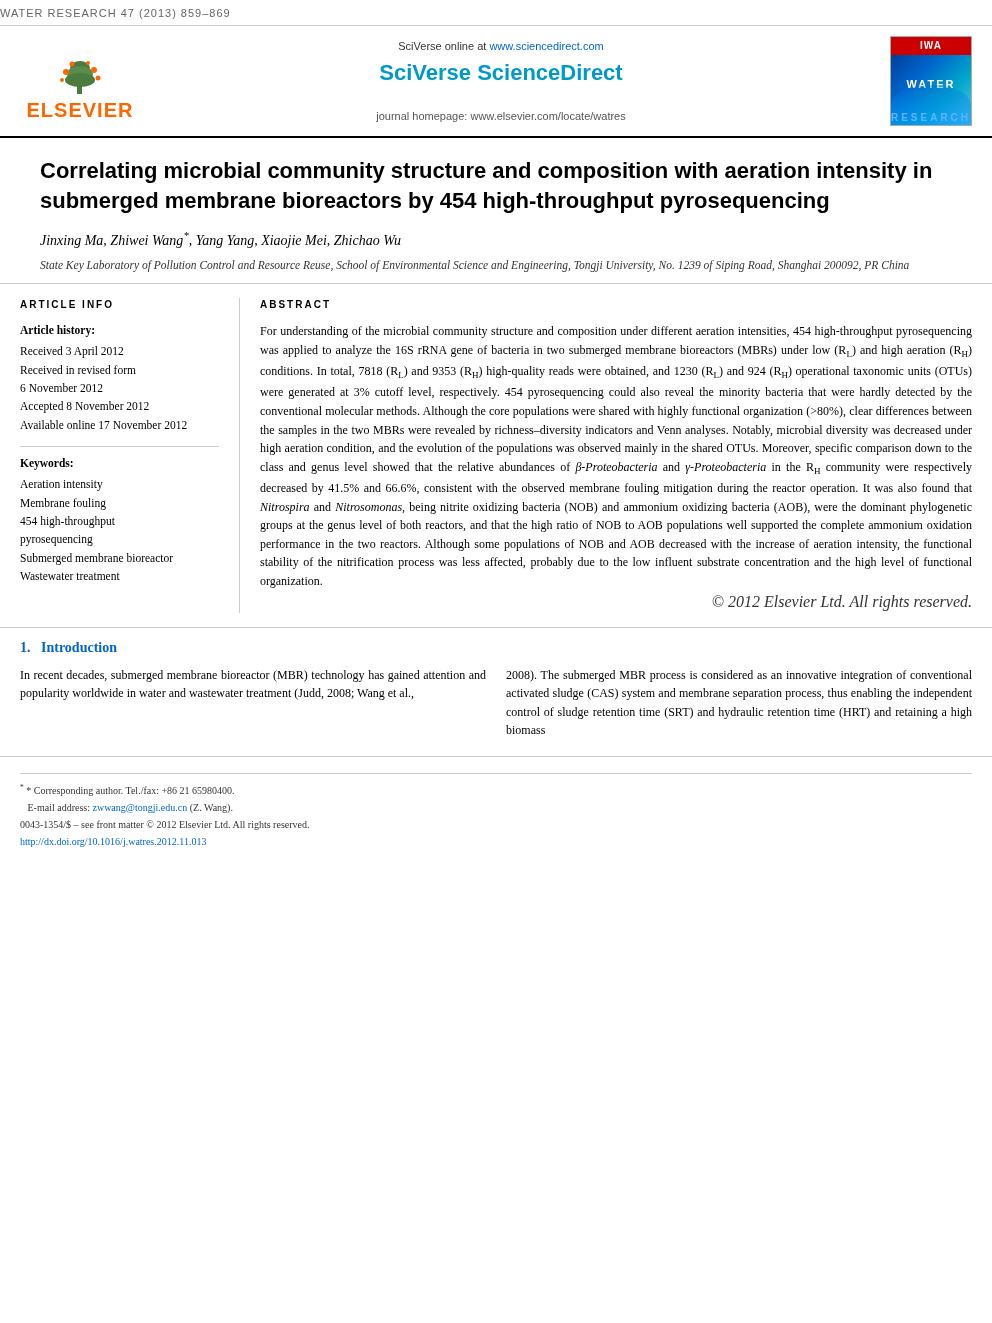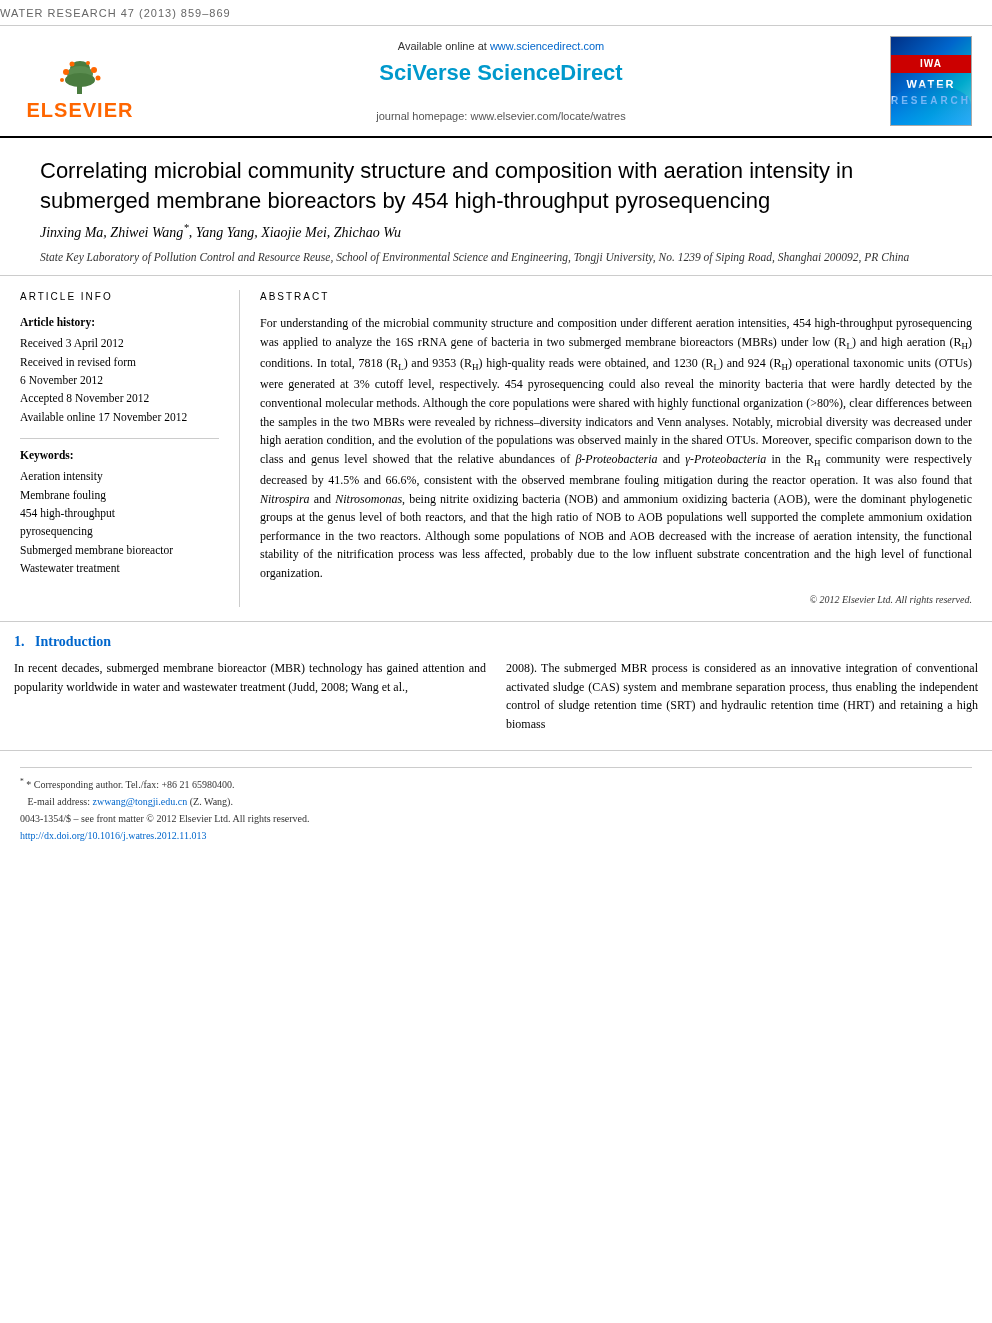--- a/index.html
+++ b/index.html
@@ -81,21 +81,21 @@
       align-items: center;
       justify-content: center;
     }
     .journal-cover {
       width: 100px;
       height: 90px;
       background: linear-gradient(135deg, #003087 0%, #0066cc 40%, #00aacc 70%, #66ccee 100%);
       display: flex;
       flex-direction: column;
       align-items: center;
-      justify-content: center;
+      justify-content: space-between;
       color: white;
       font-family: Arial, sans-serif;
       font-size: 9px;
       font-weight: bold;
       border: 1px solid #aaa;
       position: relative;
       overflow: hidden;
       margin-left: 28px;
     }
     .journal-cover-iwa {
@@ -129,23 +129,23 @@
       background: linear-gradient(to bottom, rgba(0,100,200,0.3), rgba(0,150,255,0.6));
       border-radius: 50% 50% 0 0 / 20px 20px 0 0;
     }
     
     .title-section {
       padding: 18px 40px 10px;
       border-bottom: 1px solid #ccc;
     }
     .article-title {
       font-size: 22px;
-      font-weight: normal;
+      font-weight: bold;
       line-height: 1.35;
-      margin-bottom: 6px;
+      margin-bottom: 14px;
       color: #000;
       font-family: Arial, sans-serif;
     }
     .authors {
       font-size: 14px;
       font-style: italic;
       margin-bottom: 6px;
       color: #000;
     }
     .affiliation {
@@ -167,21 +167,21 @@
       padding-right: 20px;
       border-right: 1px solid #ccc;
     }
     .right-column {
       flex: 1;
       padding-left: 20px;
     }
     .section-header {
       font-family: Arial, sans-serif;
       font-size: 10px;
-      font-weight: normal;
+      font-weight: bold;
       letter-spacing: 2px;
       color: #000;
       margin-bottom: 10px;
       text-transform: uppercase;
     }
     .article-info-group {
       margin-bottom: 12px;
     }
     .article-info-label {
       font-size: 11.5px;
@@ -204,28 +204,27 @@
       line-height: 1.6;
     }
     .abstract-text {
       font-size: 12px;
       line-height: 1.55;
       color: #000;
       text-align: justify;
     }
     .copyright-line {
       text-align: right;
-      font-size: 10px;
+      font-size: 16px;
       color: #333;
-      margin-top: 10px;
       font-style: italic;
     }
     
     .bottom-section {
-      padding: 10px 14px 16px;
+      padding: 10px 20px 16px;
     }
     .intro-columns {
       display: flex;
       gap: 20px;
     }
     .intro-col {
       flex: 1;
       font-size: 12px;
       line-height: 1.55;
       color: #000;
@@ -310,21 +309,21 @@
           <circle cx="38" cy="7" r="2" fill="#ff6600"></circle>
           <circle cx="12" cy="24" r="2" fill="#ff6600"></circle>
           <circle cx="48" cy="22" r="2.5" fill="#ff6600"></circle>
         </svg>
       </div>
       <div class="elsevier-wordmark">ELSEVIER</div>
     </div>
 
     <div class="header-center">
       <div class="available-online-text">
-        <span>Available online at</span>
+        <span>SciVerse online at</span>
         <a href="#">www.sciencedirect.com</a>
       </div>
       <div class="sciverse-logo">SciVerse ScienceDirect</div>
       <div class="journal-homepage">journal homepage: www.elsevier.com/locate/watres</div>
     </div>
 
     <div class="header-right">
       <div class="journal-cover">
         <div class="journal-cover-iwa">IWA</div>
         <div class="journal-cover-title">WATER</div>

